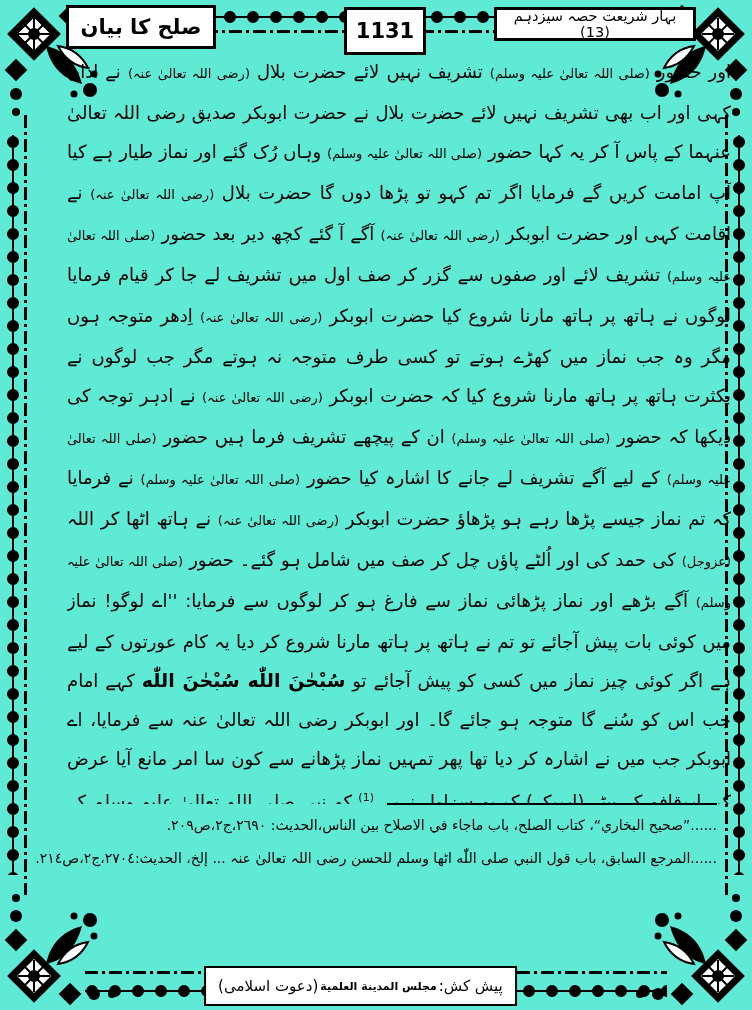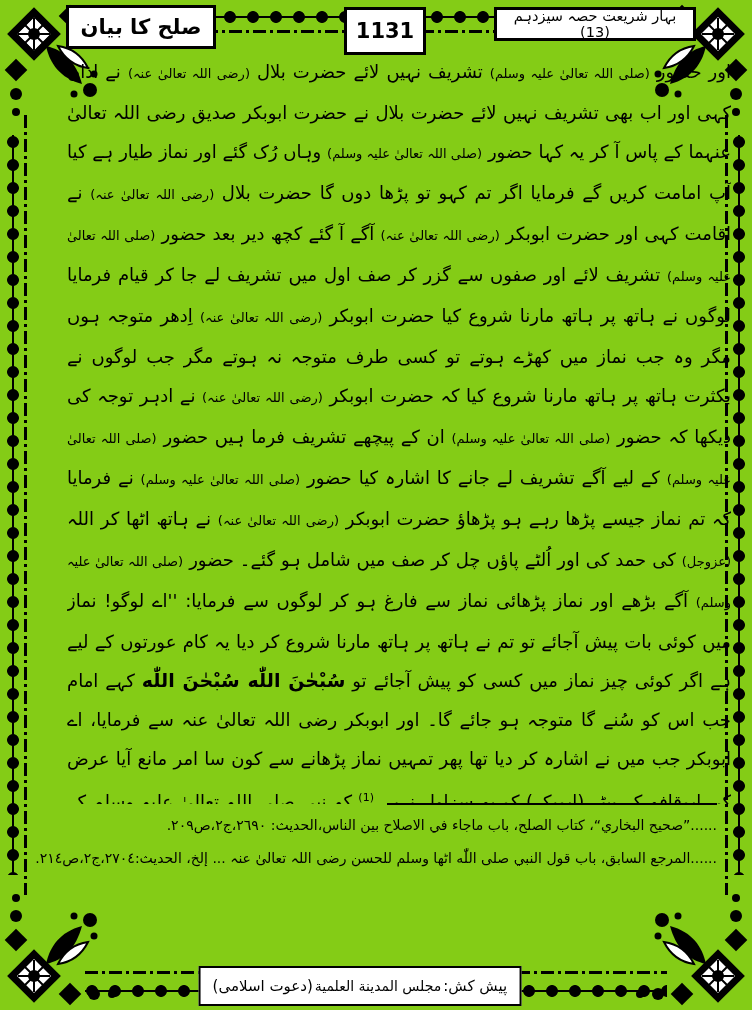--- a/index.html
+++ b/index.html
@@ -1,19 +1,19 @@
 <!DOCTYPE html>
 <html lang="ur" dir="rtl"><head>
 <meta charset="utf-8">
 <style>
   * { margin:0; padding:0; box-sizing:border-box; }
   html,body { background:#e8e8e8; }
   .page {
     position:relative; width:752px; height:1010px; margin:0 auto;
-    background:#84cc16; color:#000; overflow:hidden;
+    background:#5eead4; color:#000; overflow:hidden;
     font-family:"DejaVu Sans", sans-serif;
   }
 
   
   .beads-h {
     position:absolute; height:14px; left:85px; right:85px;
     background-image:
       radial-gradient(circle at 7px 7px, #000 5.5px, transparent 6.3px),
       linear-gradient(#000,#000);
     background-size:23px 14px, 100% 2px;
@@ -57,21 +57,21 @@
     display:flex; align-items:center; justify-content:center;
     text-align:center; z-index:5;
   }
   .cart-chapter { top:5px; left:66px; width:150px; height:44px; font-size:21px; font-weight:bold; }
   .cart-pageno  { top:7px; left:344px; width:82px; height:48px; font-size:21px; font-weight:bold; direction:ltr; font-family:"DejaVu Sans", sans-serif; }
   .cart-book    { top:7px; left:494px; width:202px; height:34px; font-size:14.5px; font-weight:normal; }
   .cart-footer  {
     bottom:4px; left:50%; transform:translateX(-55%); height:40px;
     padding:0 12px; border-width:2.5px; font-size:12px; white-space:nowrap;
   }
-  .cart-footer .fb { font-weight:normal; font-size:14px; padding:0 2px; }
+  .cart-footer .fb { font-weight:bold; font-size:11px; padding:0 2px; }
   .cart-footer .fs { font-size:15px; }
 
   
   .bodytext {
     position:absolute; top:52px; right:21px; left:35px; height:752px;
     direction:rtl; text-align:justify; overflow:hidden;
     font-size:18px; line-height:39px;margin-left:32px;
   }
   .para { text-align:justify; text-align-last:center; margin-bottom:5px; }
   .hon { font-size:13px; }

